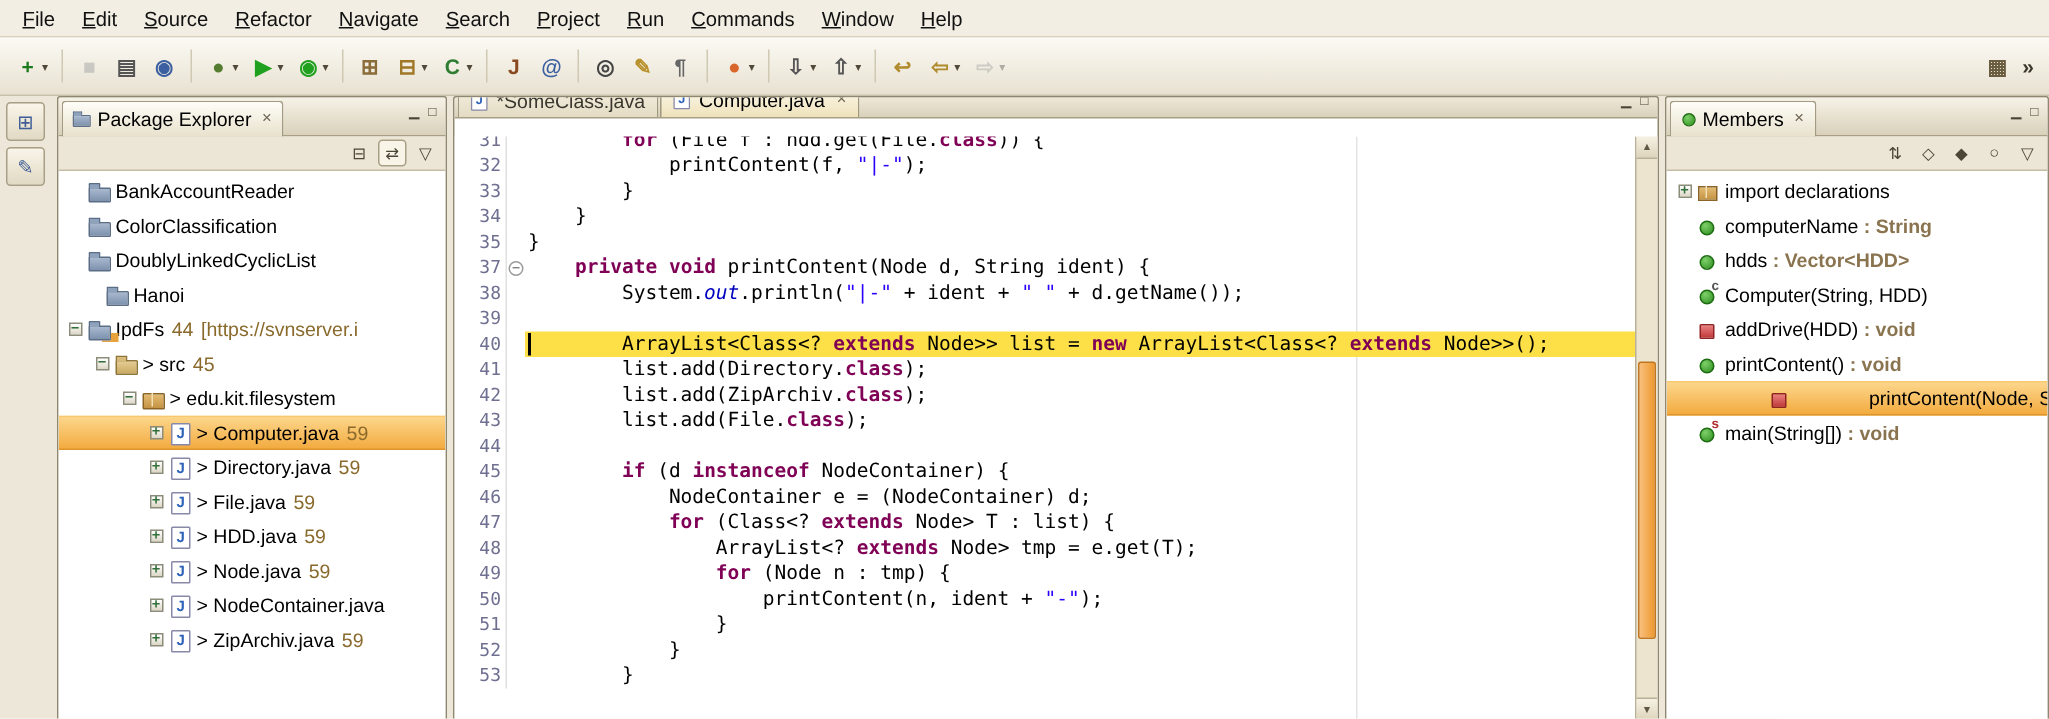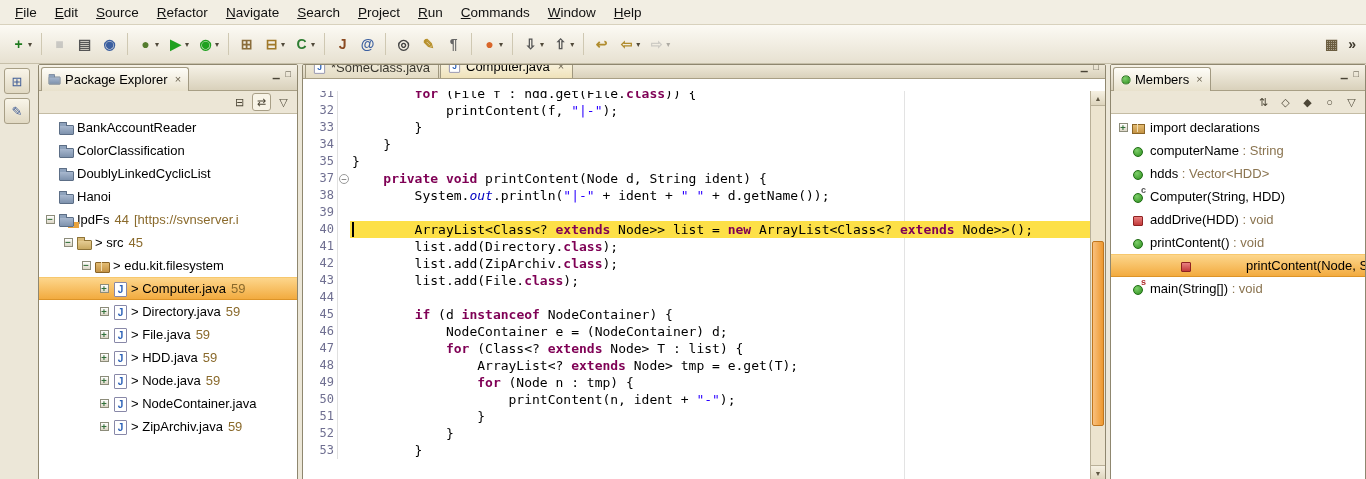--- a/index.html
+++ b/index.html
@@ -129,21 +129,21 @@
   .mi.private::before { content:""; position:absolute; left:3px; top:3px; width:8px; height:8px;
       background:linear-gradient(#e98080,#c23a3a); border:1px solid #8f2222; border-radius:1px; }
   .mi.constructor::after { content:"c"; position:absolute; right:0; top:-5px;
       font:bold 9px "Liberation Sans", sans-serif; color:#555; }
   .mi.static::after { content:"s"; position:absolute; right:0; top:-5px;
       font:bold 9px "Liberation Sans", sans-serif; color:#b03030; }
   .mi.imports::before { content:""; position:absolute; left:2px; top:3px; width:11px; height:8px;
       background:linear-gradient(#e3bb72,#c49344); border:1px solid #8a6426; }
   .mi.imports::after { content:""; position:absolute; left:7px; top:3px; width:1px; height:8px; background:#f2dfb4; }
   .mlabel { color:#000; }
-  .mtype { color:#8a7450; white-space:pre; }
+  .mtype { color:#8a7450; white-space:pre;font-weight:bold; }
 </style>
 </head>
 <body>
 
 <div class="window">
   <div class="menubar" id="menubar">
       <div class="menu-item">File</div>
       <div class="menu-item">Edit</div>
       <div class="menu-item">Source</div>
       <div class="menu-item">Refactor</div>
@@ -286,21 +286,21 @@
           <div class="trow" style="padding-left: 4px; text-align: right;">
             <span class="texp"></span>
             <span class="ti folder"></span>
             <span class="tlabel">ColorClassification</span>
           </div>
           <div class="trow" style="padding-left: 4px;">
             <span class="texp"></span>
             <span class="ti folder"></span>
             <span class="tlabel">DoublyLinkedCyclicList</span>
           </div>
-          <div class="trow" style="padding-left: 4px;">
+          <div class="trow" style="padding-left: 16px;">
             <span class="texp"></span>
             <span class="ti folder"></span>
             <span class="tlabel">Hanoi</span>
           </div>
           <div class="trow" style="padding-left: 4px;">
             <span class="texp">
               <span class="box">−</span>
             </span>
             <span class="ti project"></span>
             <span class="tlabel">IpdFs</span>

